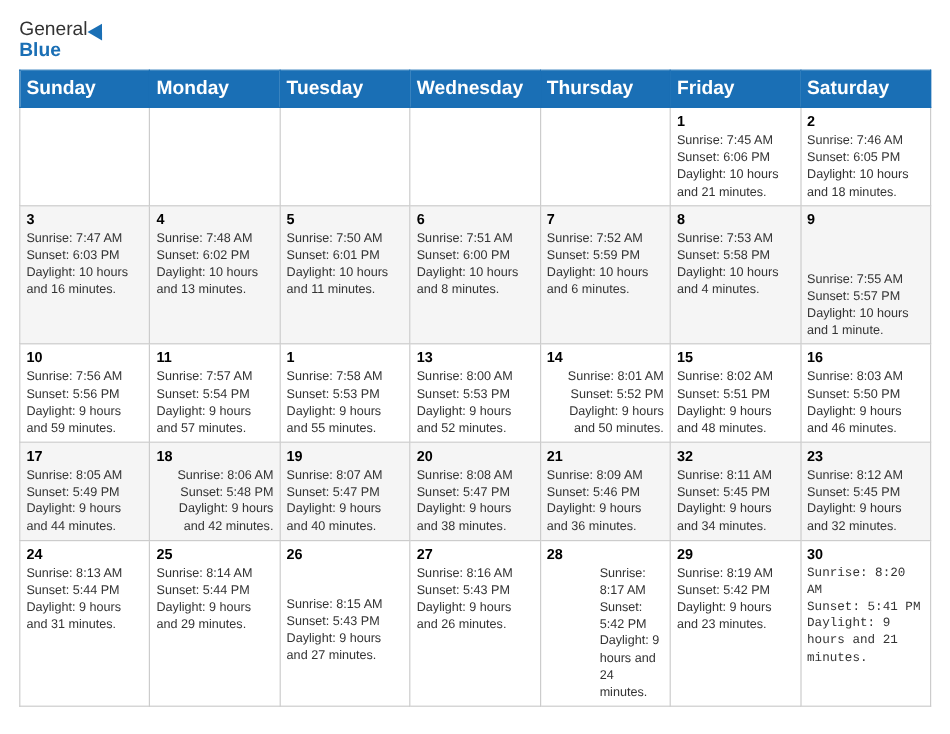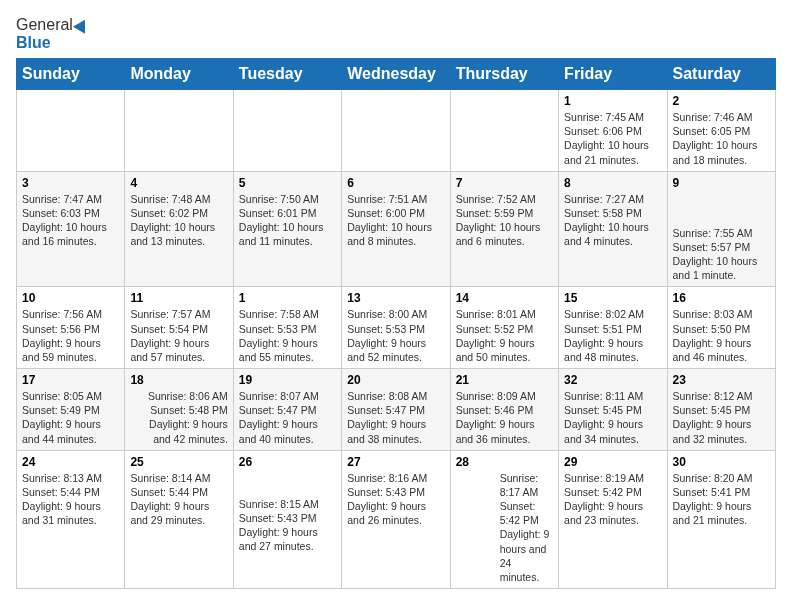--- a/index.html
+++ b/index.html
@@ -159,21 +159,21 @@
 Daylight: 10 hours and 8 minutes.</div>
         </td>
         <td>
           <div class="day-number">7</div>
           <div class="day-info" style="white-space: pre-line;">Sunrise: 7:52 AM
 Sunset: 5:59 PM
 Daylight: 10 hours and 6 minutes.</div>
         </td>
         <td>
           <div class="day-number">8</div>
-          <div class="day-info" style="white-space: pre-line;">Sunrise: 7:27 AM
+          <div class="day-info" style="white-space: pre-line;">Sunrise: 7:53 AM
 Sunset: 5:58 PM
 Daylight: 10 hours and 4 minutes.</div>
         </td>
         <td>
           <div class="day-number">9</div>
           <div class="day-info" style="white-space: pre-line; margin-top: 36px;">Sunrise: 7:55 AM
 Sunset: 5:57 PM
 Daylight: 10 hours and 1 minute.</div>
         </td>
       </tr>
@@ -197,21 +197,21 @@
 Daylight: 9 hours and 55 minutes.</div>
         </td>
         <td>
           <div class="day-number">13</div>
           <div class="day-info" style="white-space: pre-line;">Sunrise: 8:00 AM
 Sunset: 5:53 PM
 Daylight: 9 hours and 52 minutes.</div>
         </td>
         <td>
           <div class="day-number">14</div>
-          <div class="day-info" style="white-space: pre-line;">Sunrise: 8:01 AM
+          <div class="day-info" style="white-space: pre-line; text-align: right;">Sunrise: 8:01 AM
 Sunset: 5:52 PM
 Daylight: 9 hours and 50 minutes.</div>
         </td>
         <td>
           <div class="day-number">15</div>
           <div class="day-info" style="white-space: pre-line;">Sunrise: 8:02 AM
 Sunset: 5:51 PM
 Daylight: 9 hours and 48 minutes.</div>
         </td>
         <td>
@@ -297,19 +297,19 @@
 Daylight: 9 hours and 24 minutes.</div>
         </td>
         <td>
           <div class="day-number">29</div>
           <div class="day-info" style="white-space: pre-line;">Sunrise: 8:19 AM
 Sunset: 5:42 PM
 Daylight: 9 hours and 23 minutes.</div>
         </td>
         <td>
           <div class="day-number">30</div>
-          <div class="day-info" style="white-space: pre-line;">Sunrise: 8:20 AM
+          <div class="day-info" style="white-space: pre-line; font-family: Liberation Mono, monospace;">Sunrise: 8:20 AM
 Sunset: 5:41 PM
 Daylight: 9 hours and 21 minutes.</div>
         </td>
       </tr>
     </tbody>
 </table>
 
 </body></html>

